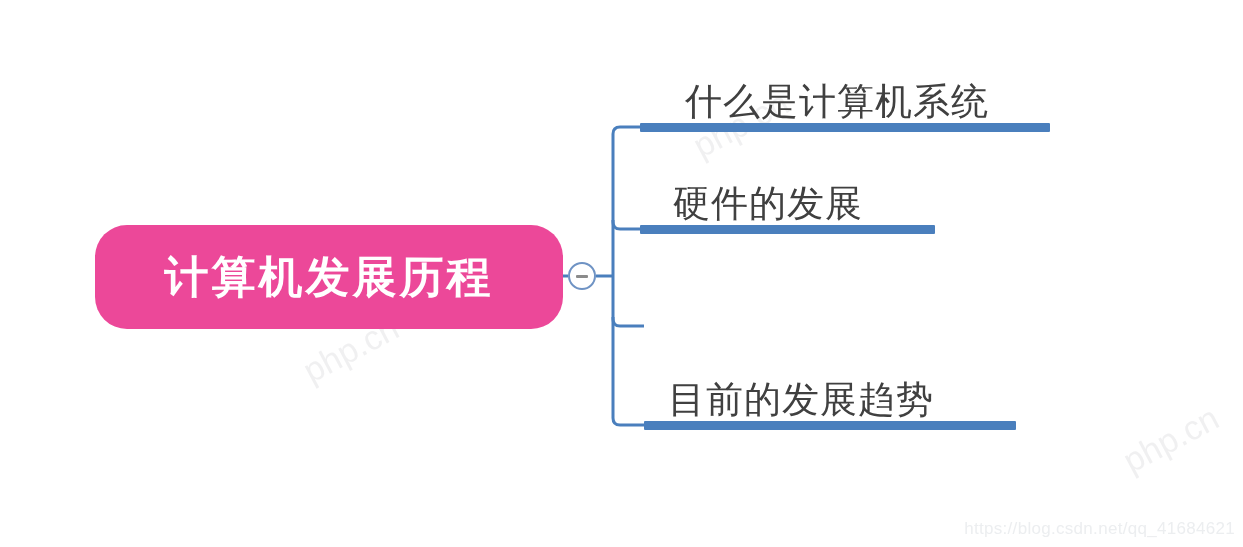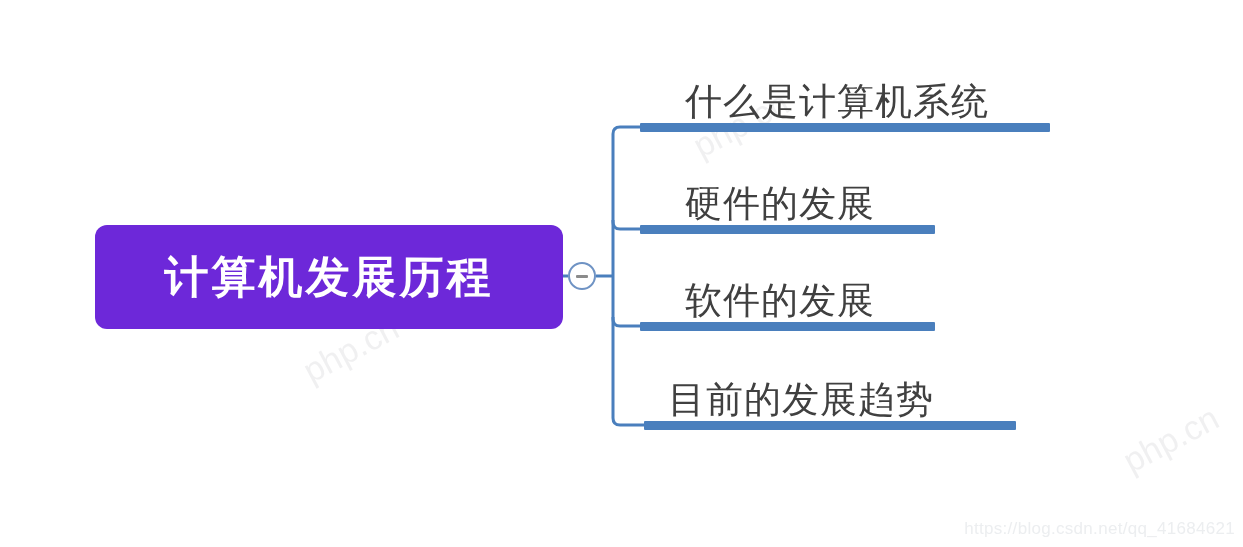--- a/index.html
+++ b/index.html
@@ -28,22 +28,22 @@
     pointer-events: none;
   }
 
   
   .root-node {
     position: absolute;
     left: 95px;
     top: 225px;
     width: 468px;
     height: 104px;
-    background: #6d28d9;
-    border-radius: 12px;
+    background: #ec4899;
+    border-radius: 32px;
     box-sizing: border-box;
     display: flex;
     align-items: center;
     justify-content: center;
   }
   .root-label {
     color: #ffffff;
     font-size: 44px;
     font-weight: bold;
     letter-spacing: 3px;
@@ -151,28 +151,24 @@
   <div class="collapse-toggle">
     <span class="minus"></span>
   </div>
 
   <div class="branch" style="left:640px; top:50px; width:420px; height:82px;">
     <span class="branch-label" style="left:45px;">什么是计算机系统</span>
     <span class="branch-bar" style="width:410px;"></span>
   </div>
 
   <div class="branch" style="left:640px; top:152px; width:300px; height:82px;">
-    <span class="branch-label" style="left:45px;text-align:right;">硬件的发展</span>
+    <span class="branch-label" style="left:33px;text-align:right;">硬件的发展</span>
     <span class="branch-bar" style="width:295px;"></span>
   </div>
 
-  <div class="branch" style="left:640px; top:249px; width:300px; height:82px;">
-    <span class="branch-label" style="left:45px;">软件的发展</span>
-    <span class="branch-bar" style="width:295px;"></span>
-  </div>
 
   <div class="branch" style="left:644px; top:348px; width:375px; height:82px;">
     <span class="branch-label" style="left:24px;">目前的发展趋势</span>
     <span class="branch-bar" style="width:372px;"></span>
   </div>
 
   <div class="wm-url">https://blog.csdn.net/qq_41684621</div>
 
 </div>
 

